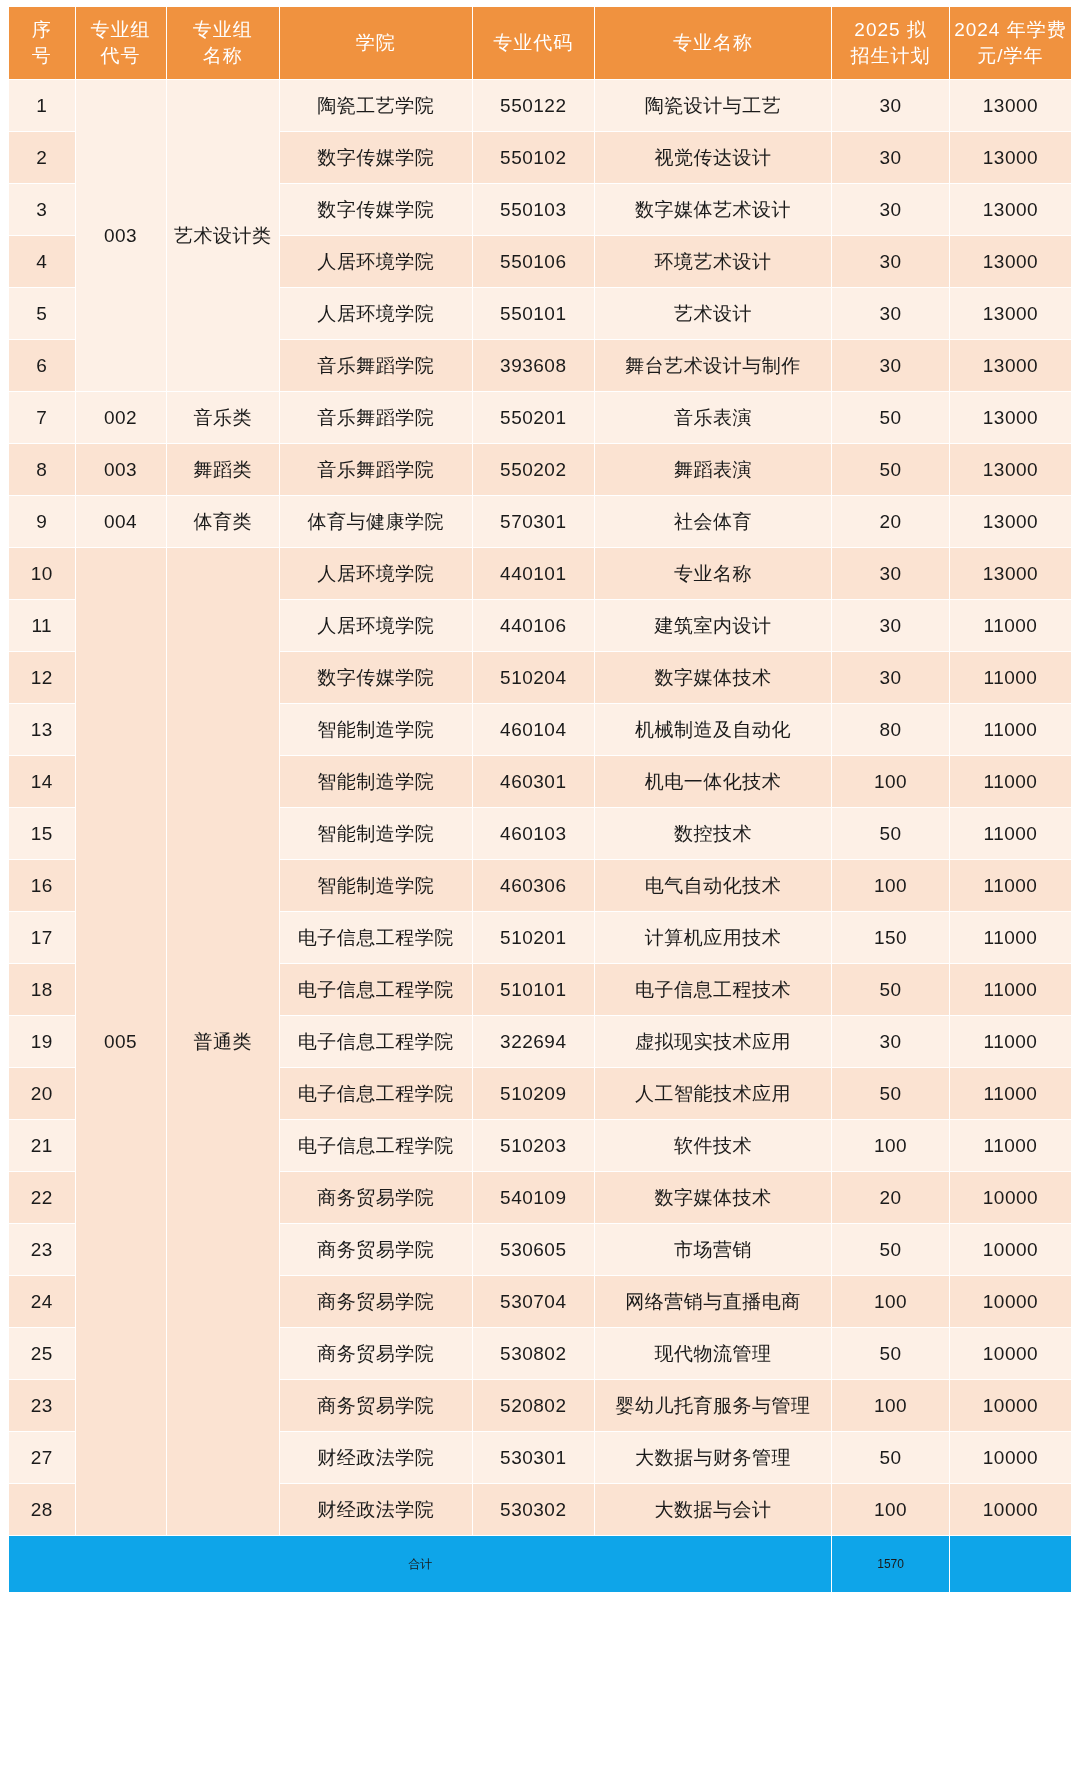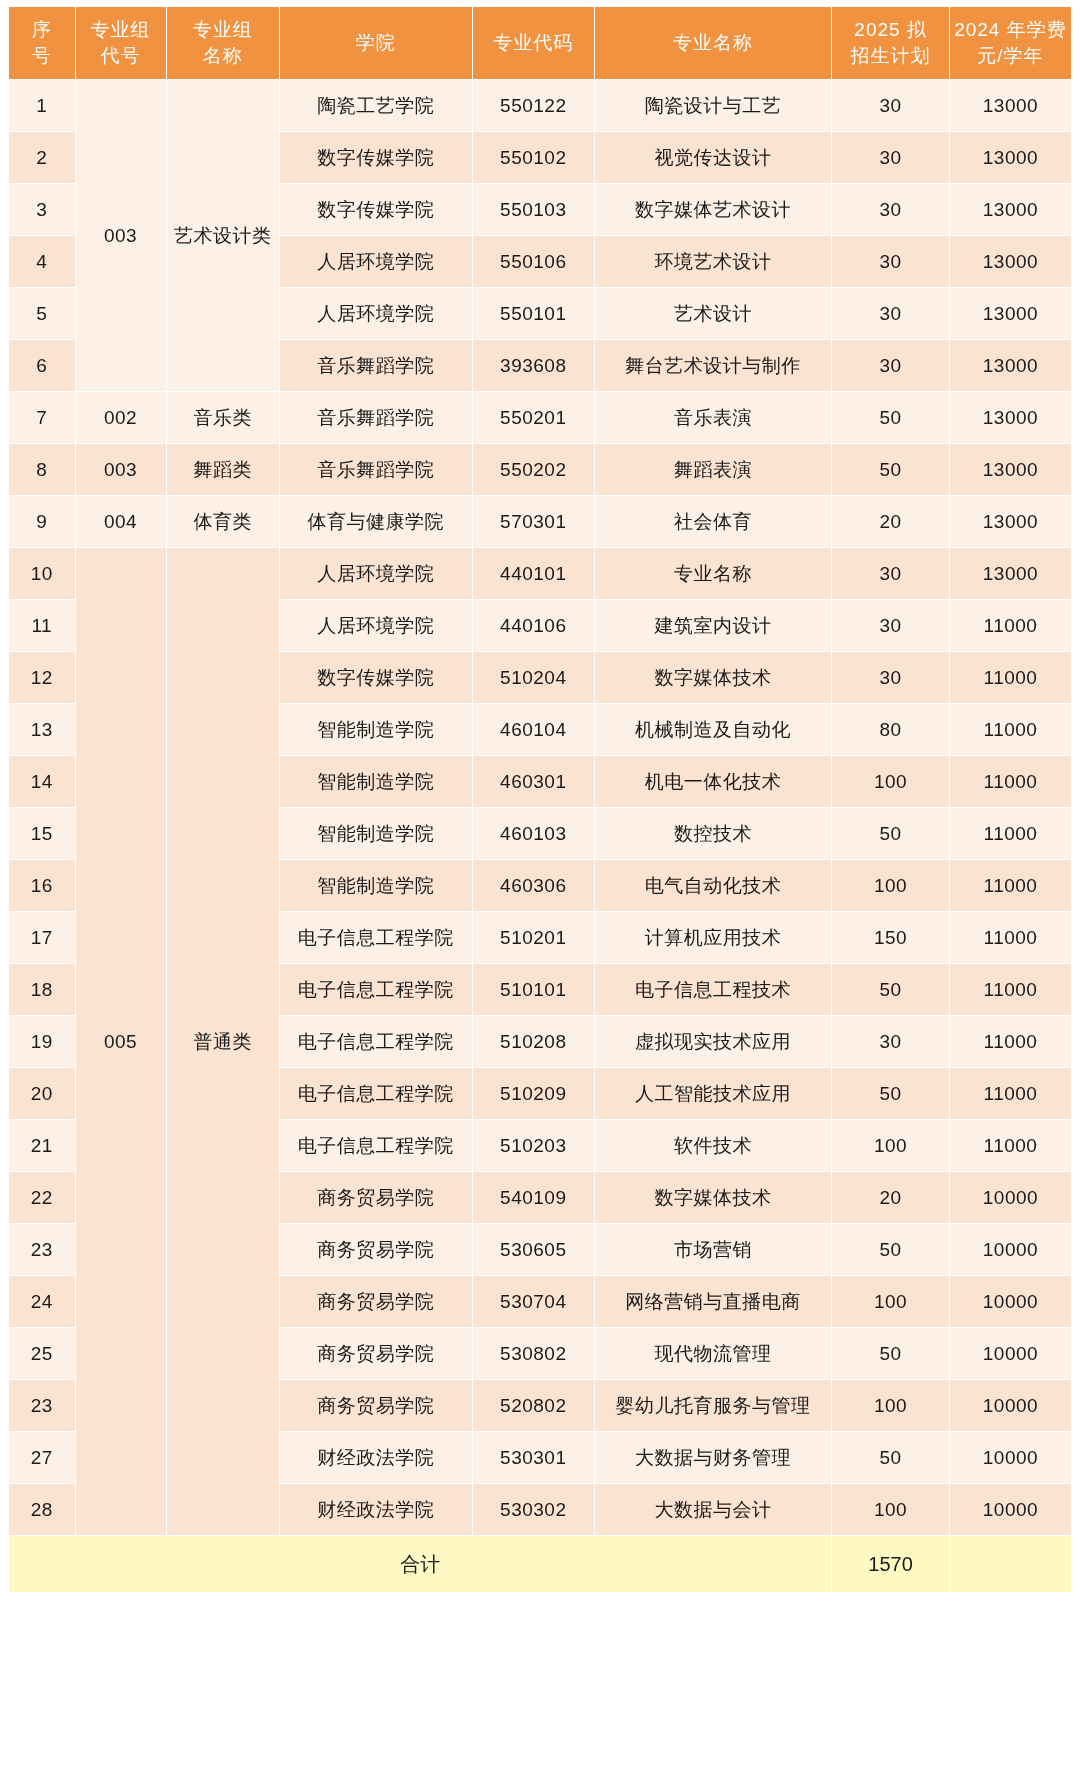--- a/index.html
+++ b/index.html
@@ -50,23 +50,23 @@
   tr.band-a td { background: #fdf0e6; }
   tr.band-b td { background: #fbe3d2; }
   
   td.group {
     background: #fbe0cd;
   }
   td.group-alt {
     background: #fdf0e6;
   }
   tfoot td {
-    background: #fef9c3;
+    background: #0ea5e9;
     height: 56px;
-    font-size: 20px;
+    font-size: 12px;
   }
   .col-seq   { width: 60px; }
   .col-gcode { width: 82px; }
   .col-gname { width: 102px; }
   .col-coll  { width: 174px; }
   .col-mcode { width: 110px; }
   .col-mname { width: 214px; }
   .col-plan  { width: 106px; }
   .col-fee   { width: 110px; }
 </style>
@@ -269,21 +269,21 @@
           <td>18</td>
           <td>电子信息工程学院</td>
           <td>510101</td>
           <td>电子信息工程技术</td>
           <td>50</td>
           <td>11000</td>
         </tr>
         <tr class="band-a">
           <td>19</td>
           <td>电子信息工程学院</td>
-          <td>510208</td>
+          <td>322694</td>
           <td>虚拟现实技术应用</td>
           <td>30</td>
           <td>11000</td>
         </tr>
         <tr class="band-b">
           <td>20</td>
           <td>电子信息工程学院</td>
           <td>510209</td>
           <td>人工智能技术应用</td>
           <td>50</td>

